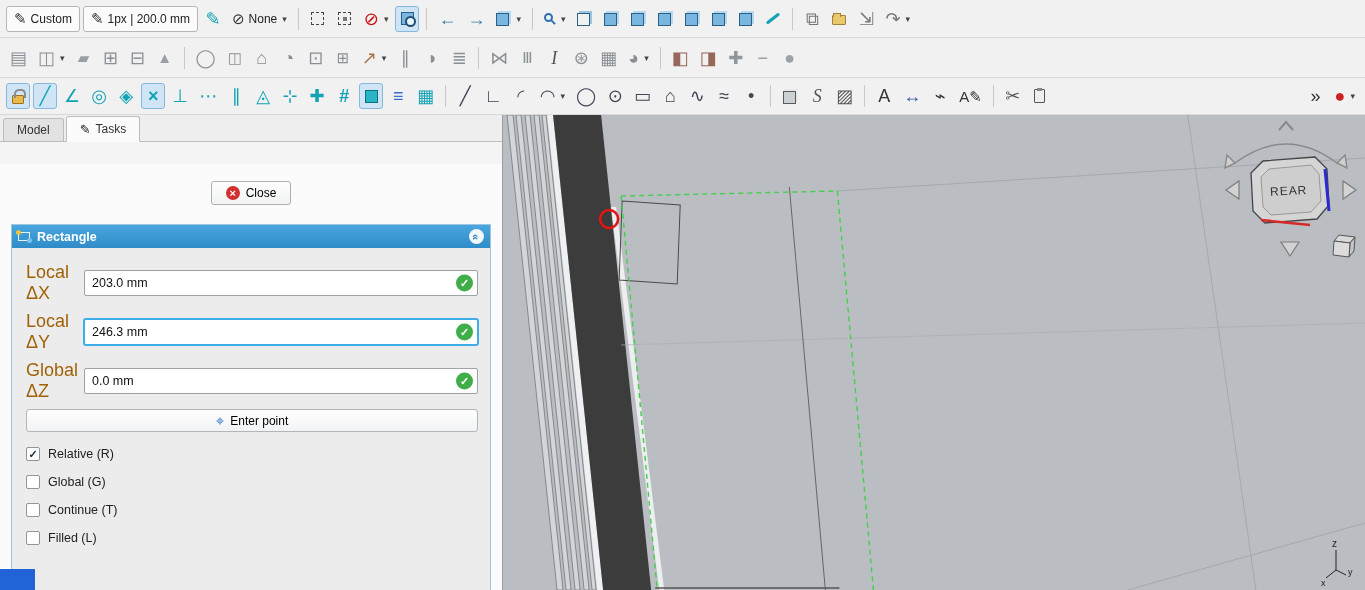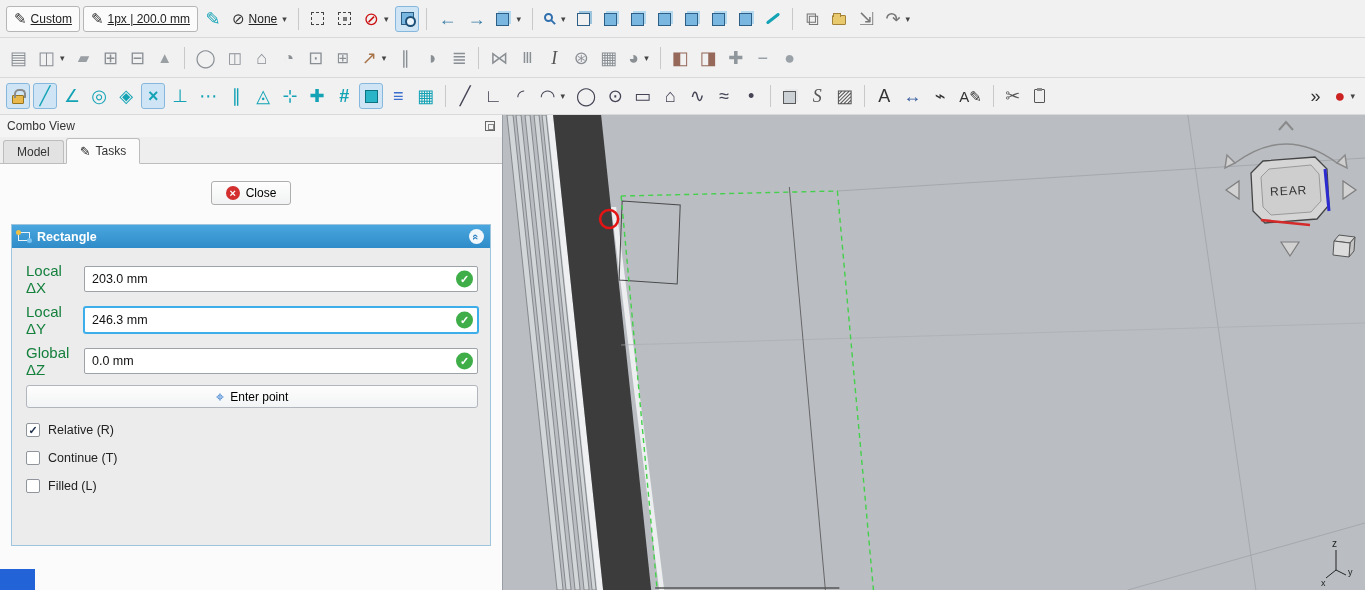--- a/index.html
+++ b/index.html
@@ -16,21 +16,21 @@
   .tb-item { display:inline-flex; align-items:center; justify-content:center;
              gap:4px; min-width:24px; height:26px; padding:0 3px; border-radius:3px;
              border:1px solid transparent; flex:none; }
   .tb-item.boxed { border:1px solid #b6b6b6; background:#fbfbfb; padding:1px 7px; }
   .tb-item.active { background:#cfe5f6; border:1px solid #86b8dd; }
   .tb-sep { width:1px; height:22px; background:#c9c9c9; margin:0 4px; flex:none; }
   .tb-spacer { flex:1; }
   .glyph { font-size:15px; line-height:1; }
   .glyph.big { font-size:18px; }
   .glyph.serif { font-family:"Liberation Serif", serif; font-style:italic; }
-  .tb-text { font-size:12px; color:#222; white-space:nowrap;text-decoration:underline; }
+  .tb-text { font-size:12px; color:#222; white-space:nowrap; }
   .dd { font-size:9px; color:#444; margin-left:1px; }
 
   
   .shape { display:inline-block; flex:none; }
   .dashed-square { width:13px; height:13px; border:1px dashed #444; }
   .dashed-square2 { width:13px; height:13px; border:1px dashed #444; position:relative; }
   .dashed-square2::after { content:""; position:absolute; left:4px; top:4px; width:4px; height:4px; background:#777; }
   .cube { width:13px; height:13px; background:#7ab7e0; border:1px solid #2d5f86;
           box-shadow:2px -2px 0 0 #b5d9ef; margin:2px 2px 0 0; }
   .cube-wire { width:13px; height:13px; background:transparent; border:1px solid #2d5f86;
@@ -81,21 +81,21 @@
               background:linear-gradient(#4aa6de,#2f8cc8); color:#fff; font-weight:bold; font-size:12.5px; }
   .rect-ic { width:12px; height:9px; border:1px solid #e9f2f9; position:relative; flex:none; }
   .rect-ic::before { content:""; position:absolute; left:-3px; top:-3px; width:5px; height:5px; border-radius:50%; background:#f0c040; }
   .rect-ic::after { content:""; position:absolute; right:-3px; bottom:-3px; width:5px; height:5px; border-radius:50%; background:#79c3f2; }
   .sec-title { flex:1; }
   .collapse { width:15px; height:15px; border-radius:50%; background:#f2f7fb; color:#2a7fc0;
               display:flex; align-items:center; justify-content:center; }
   .collapse i { font-style:normal; transform:rotate(90deg); font-size:11px; font-weight:bold; display:block; }
   .sec-body { background:#ececec; padding:14px 12px 52px 14px; }
   .field-row { display:flex; align-items:center; margin-bottom:7px; }
-  .f-label { width:58px; flex:none; font-size:15px; color:#15803d; }
+  .f-label { width:58px; flex:none; font-size:18px; color:#a16207; }
   .f-wrap { position:relative; flex:1; }
   .f-wrap input { width:100%; height:26px; border:1px solid #9da3a9; border-radius:2px;
                   padding:0 26px 0 7px; font-size:12.5px; font-family:"Liberation Sans",sans-serif;
                   background:#fff; color:#111; outline:none; }
   .f-wrap input.focused { border:1px solid #3daee9; box-shadow:0 0 0 1px #3daee9; }
   .ok { position:absolute; right:5px; top:50%; transform:translateY(-50%);
         width:17px; height:17px; border-radius:50%; background:#3fae49; color:#fff;
         display:flex; align-items:center; justify-content:center; font-size:11px; font-weight:bold; }
   .ok i { font-style:normal; }
   .enter-btn { display:flex; align-items:center; justify-content:center; gap:6px;
@@ -415,24 +415,20 @@
     </div>
     <div class="tb-item">
       <span class="glyph big" style="color: rgb(204, 34, 34);">●</span>
       <span class="dd">▾</span>
     </div>
   </div>
 
 <div class="main">
 
   <div class="combo">
-    <div class="cv-title">
-      <span>Combo View</span>
-      <span class="dock-ic"></span>
-    </div>
     <div class="tabs">
       <div class="tab">
         <span>Model</span>
       </div>
       <div class="tab active">
         <span class="glyph" style="font-size:13px;color:#222">✎</span>
         <span>Tasks</span>
       </div>
     </div>
 
@@ -493,20 +489,26 @@
             <div class="check-row">
               <span class="box checked">
                   <i>✓</i>
                 </span>
               <span class="cb-label">Relative (R)</span>
             </div>
             <div class="check-row">
               <span class="box">
                   <i>✓</i>
                 </span>
+              <span class="cb-label">Global (G)</span>
+            </div>
+            <div class="check-row">
+              <span class="box">
+                  <i>✓</i>
+                </span>
               <span class="cb-label">Continue (T)</span>
             </div>
             <div class="check-row">
               <span class="box">
                   <i>✓</i>
                 </span>
               <span class="cb-label">Filled (L)</span>
             </div>
           </div>
 

